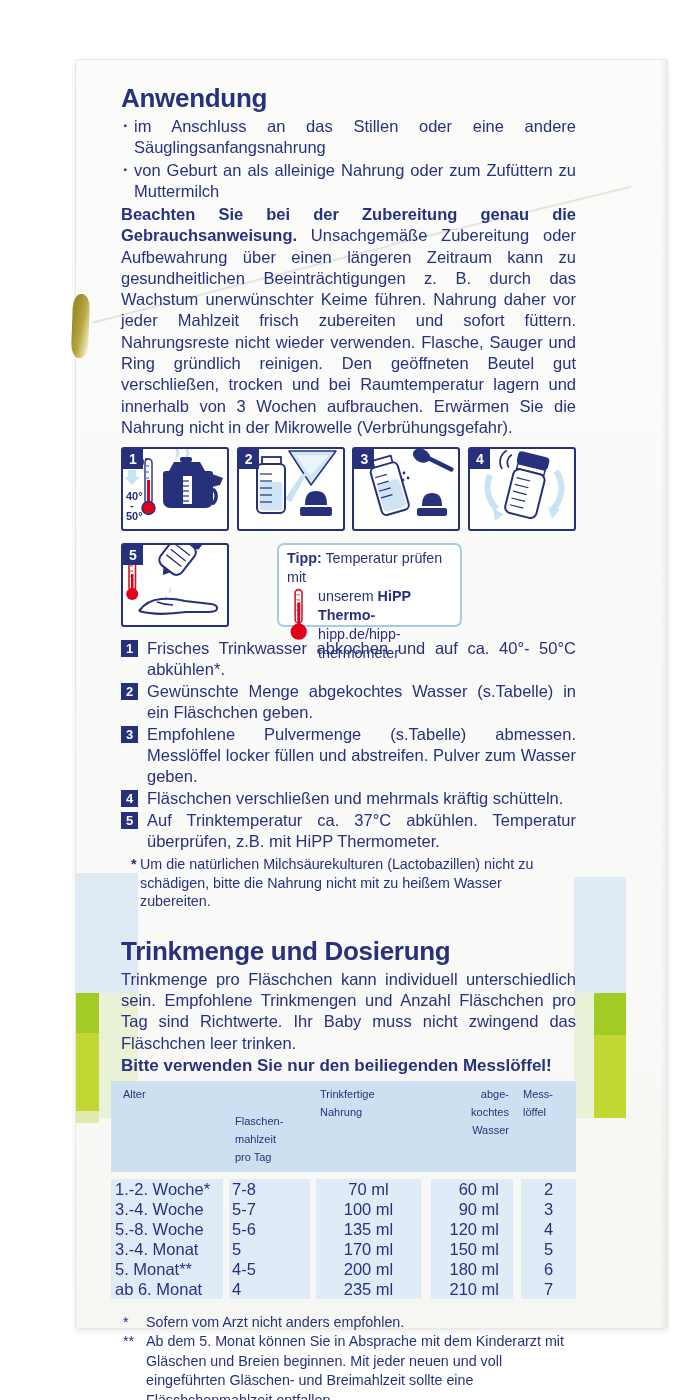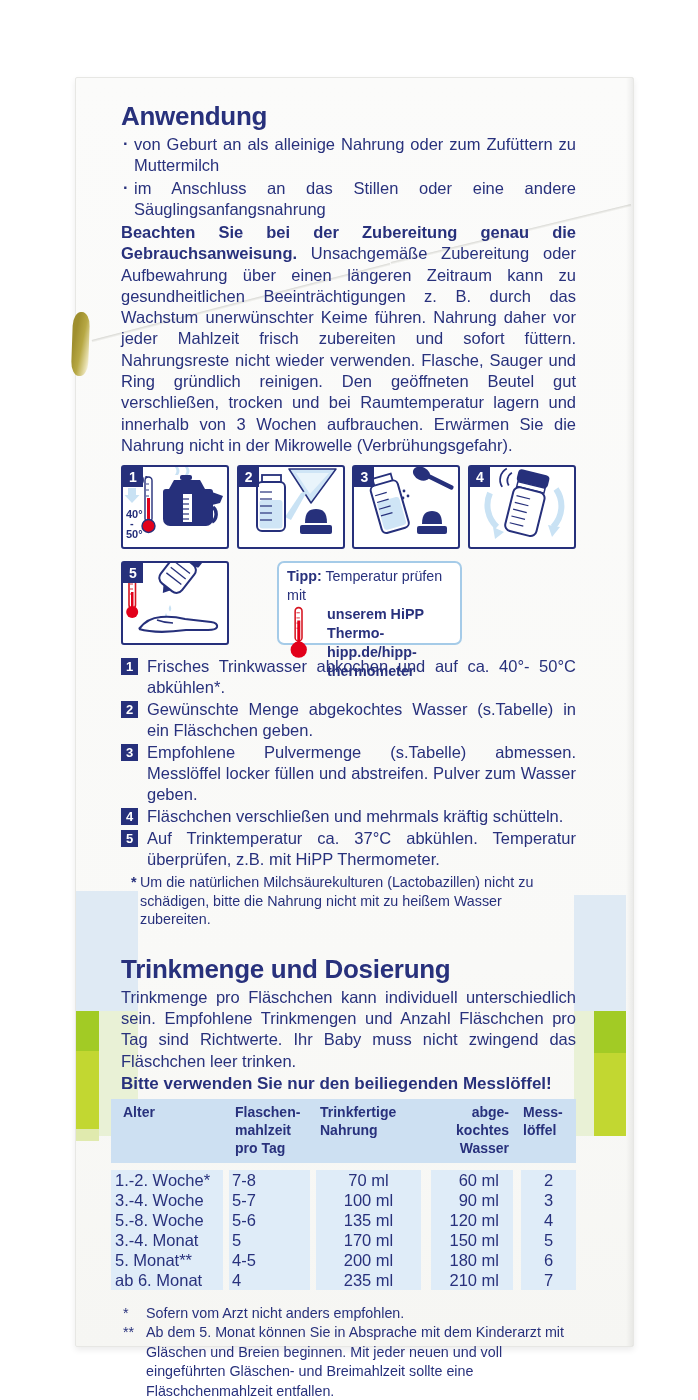--- a/index.html
+++ b/index.html
@@ -3,24 +3,25 @@
 <meta charset="utf-8">
 <style>
   html,body{margin:0;padding:0;}
   body{
     width:698px;height:1400px;position:relative;overflow:hidden;
     background:#ffffff;
     font-family:"Liberation Sans", sans-serif;
     color:#28317c;
   }
   .package{
-    position:absolute;left:75px;top:77px;width:557px;height:1268px;
+    position:absolute;left:75px;top:59px;width:557px;height:1268px;
     background:linear-gradient(180deg,#fbfbfa 0%,#f9f9f7 70%,#f6f6f3 100%);
     border:1px solid #e7e7e4;border-radius:2px;
     box-shadow:0 3px 6px rgba(0,0,0,0.08);
+    padding-left:34px;
   }
   .edge-face{position:absolute;top:0;right:0;bottom:0;width:7px;
     background:linear-gradient(to right,rgba(0,0,0,0.00),rgba(0,0,0,0.06));}
   .crease{position:absolute;height:2.5px;opacity:.85;
     background:linear-gradient(to bottom,#d2d2cd,#fdfdfb);transform-origin:left center;}
   .crease-a{left:315px;top:184px;width:247px;transform:rotate(-13.6deg);}
   .crease-b{left:16px;top:262px;width:308px;transform:rotate(-14.5deg);}
   .gold-sliver{position:absolute;left:-4px;top:234px;width:17px;height:64px;
     border-radius:8px/14px;transform:rotate(2deg);
     background:linear-gradient(100deg,#9f8f2e 25%,#b7a844 55%,#e8e0b0 85%,#ffffff);}
@@ -47,44 +48,44 @@
 
   .picto-row{display:flex;justify-content:space-between;margin-top:9px;}
   .picto-row2{display:flex;gap:12px;margin-top:12px;}
   .pbox{width:108px;height:84px;border:2.5px solid #26307b;border-radius:3px;
     background:#fff;position:relative;box-sizing:border-box;flex:none;}
   .pbadge{position:absolute;top:0;left:0;width:20px;height:20px;background:#26307b;
     color:#fff;font-size:14px;font-weight:bold;line-height:20px;text-align:center;z-index:2;}
   .pbox svg{position:absolute;left:0;top:0;}
   .tipbox{width:185px;height:84px;box-sizing:border-box;border:2px solid #a5cbe8;border-radius:7px;
     background:#fff;padding:4px 7px 3px 8px;font-size:14.3px;line-height:19px;margin-left:36px;}
-  .tipbody{display:flex;gap:16px;font-weight:bold;}
+  .tipbody{display:flex;gap:7px;}
   .tiplines{flex:1;}
 
   .steps{margin-top:11px;}
   .step{display:flex;gap:9px;margin-bottom:1px;font-size:16.5px;line-height:21px;text-align:justify;}
   .snum{flex:none;width:17px;height:17px;background:#26307b;color:#fff;font-size:13px;
     font-weight:bold;text-align:center;line-height:17px;margin-top:2px;}
   .stxt{flex:1;}
   .zfoot{margin-top:3px;padding-left:10px;display:flex;font-size:14.3px;line-height:18.5px;}
   .zmark{flex:none;width:9px;font-weight:bold;}
 
   .sec3-title{margin-top:26px;}
   .hl{font-size:17px;line-height:21px;font-weight:bold;margin-top:1px;}
   .note{font-size:16.5px;line-height:21px;}
 
   .tablewrap{margin-left:-10px;width:465px;margin-top:5px;}
   .thead{background:#cde0f2;display:flex;padding:4px 0 6px 0;}
-  .hc{font-weight:bold;font-size:14px;line-height:18px;box-sizing:border-box;}
+  .hc{font-weight:normal;font-size:11px;line-height:18px;box-sizing:border-box;}
   .hc span{display:block;}
   .tbody{margin-top:7px;}
-  .tr{display:flex;height:20px;align-items:center;font-size:16.5px;}
+  .tr{display:flex;height:20px;align-items:flex-end;font-size:16.5px;}
   .td{box-sizing:border-box;height:20px;line-height:20px;background:#dfecf8;}
   .c1{width:112px;} .g1{width:6px;flex:none;}
-  .c2{width:81px;}  .g2{width:6px;flex:none;}
+  .c2{width:81px;margin-top:27px;}  .g2{width:6px;flex:none;}
   .c3{width:105px;} .g3{width:10px;flex:none;}
   .c4{width:82px;}  .g4{width:8px;flex:none;}
   .c5{width:55px;}
   .hc.c1{padding-left:12px;} .hc.c2{padding-left:6px;} .hc.c3{padding-left:4px;}
   .hc.c4{text-align:right;padding-right:4px;} .hc.c5{padding-left:2px;}
   .td.c1{padding-left:4px;} .td.c2{padding-left:3px;} .td.c3{text-align:center;}
   .td.c4{text-align:right;padding-right:14px;} .td.c5{text-align:center;}
 
   .fnotes{margin-top:14px;font-size:14.3px;line-height:19.5px;}
   .fn{display:flex;}
@@ -108,22 +109,22 @@
   <div class="band green2-r"></div>
   <div class="crease crease-a"></div>
   <div class="crease crease-b"></div>
   <div class="gold-sliver"></div>
   <div class="edge-face"></div>
 
   <div class="content">
 
     <h1>Anwendung</h1>
     <div class="bullets">
+      <div class="bullet"><span>im Anschluss an das Stillen oder eine andere Säuglingsanfangs­nahrung</span></div>
       <div class="bullet"><span>von Geburt an als alleinige Nahrung oder zum Zufüttern zu Muttermilch</span></div>
-      <div class="bullet"><span>im Anschluss an das Stillen oder eine andere Säuglingsanfangs­nahrung</span></div>
     </div>
 
     <p class="bodytxt"><b>Beachten Sie bei der Zubereitung genau die Gebrauchsan­weisung.</b> <span>Unsachgemäße Zubereitung oder Aufbewahrung über einen längeren Zeitraum kann zu gesundheitlichen Beeinträchti­gungen z. B. durch das Wachstum unerwünschter Keime führen. Nahrung daher vor jeder Mahlzeit frisch zubereiten und sofort füttern. Nahrungsreste nicht wieder verwenden. Flasche, Sauger und Ring gründlich reinigen. Den geöffneten Beutel gut verschlie­ßen, trocken und bei Raumtemperatur lagern und innerhalb von 3 Wochen aufbrauchen. Erwärmen Sie die Nahrung nicht in der Mikrowelle (Verbrühungsgefahr).</span></p>
 
     <div class="picto-row">
       <div class="pbox">
         <div class="pbadge">1</div>
         <svg width="103" height="79" viewBox="0 0 103 79">
           <text x="3" y="17" font-size="11" font-weight="bold" fill="#26307b">100°</text>
           <polygon class="ico-blue" points="5,21 13,21 13,28 16.5,28 9,36 1.5,28 5,28"></polygon>

